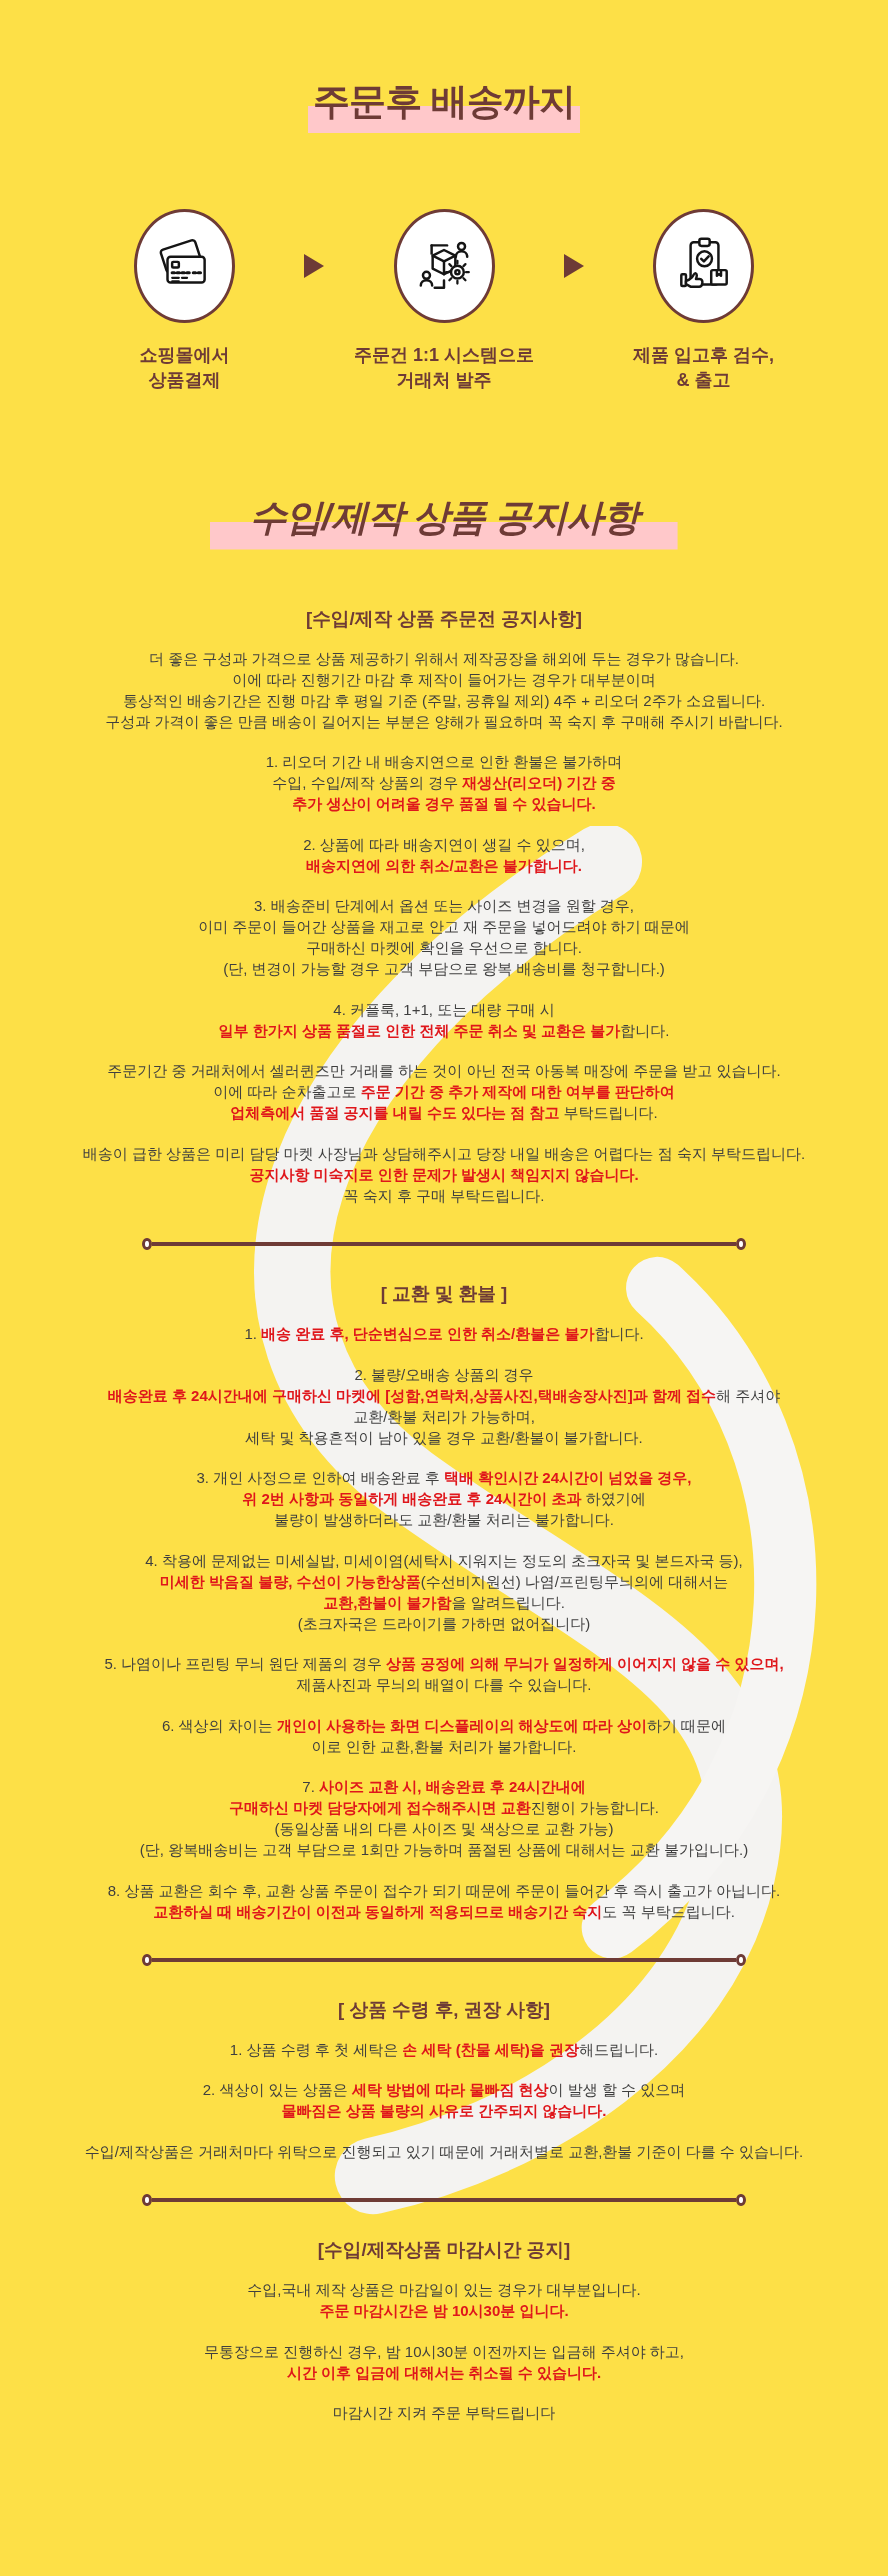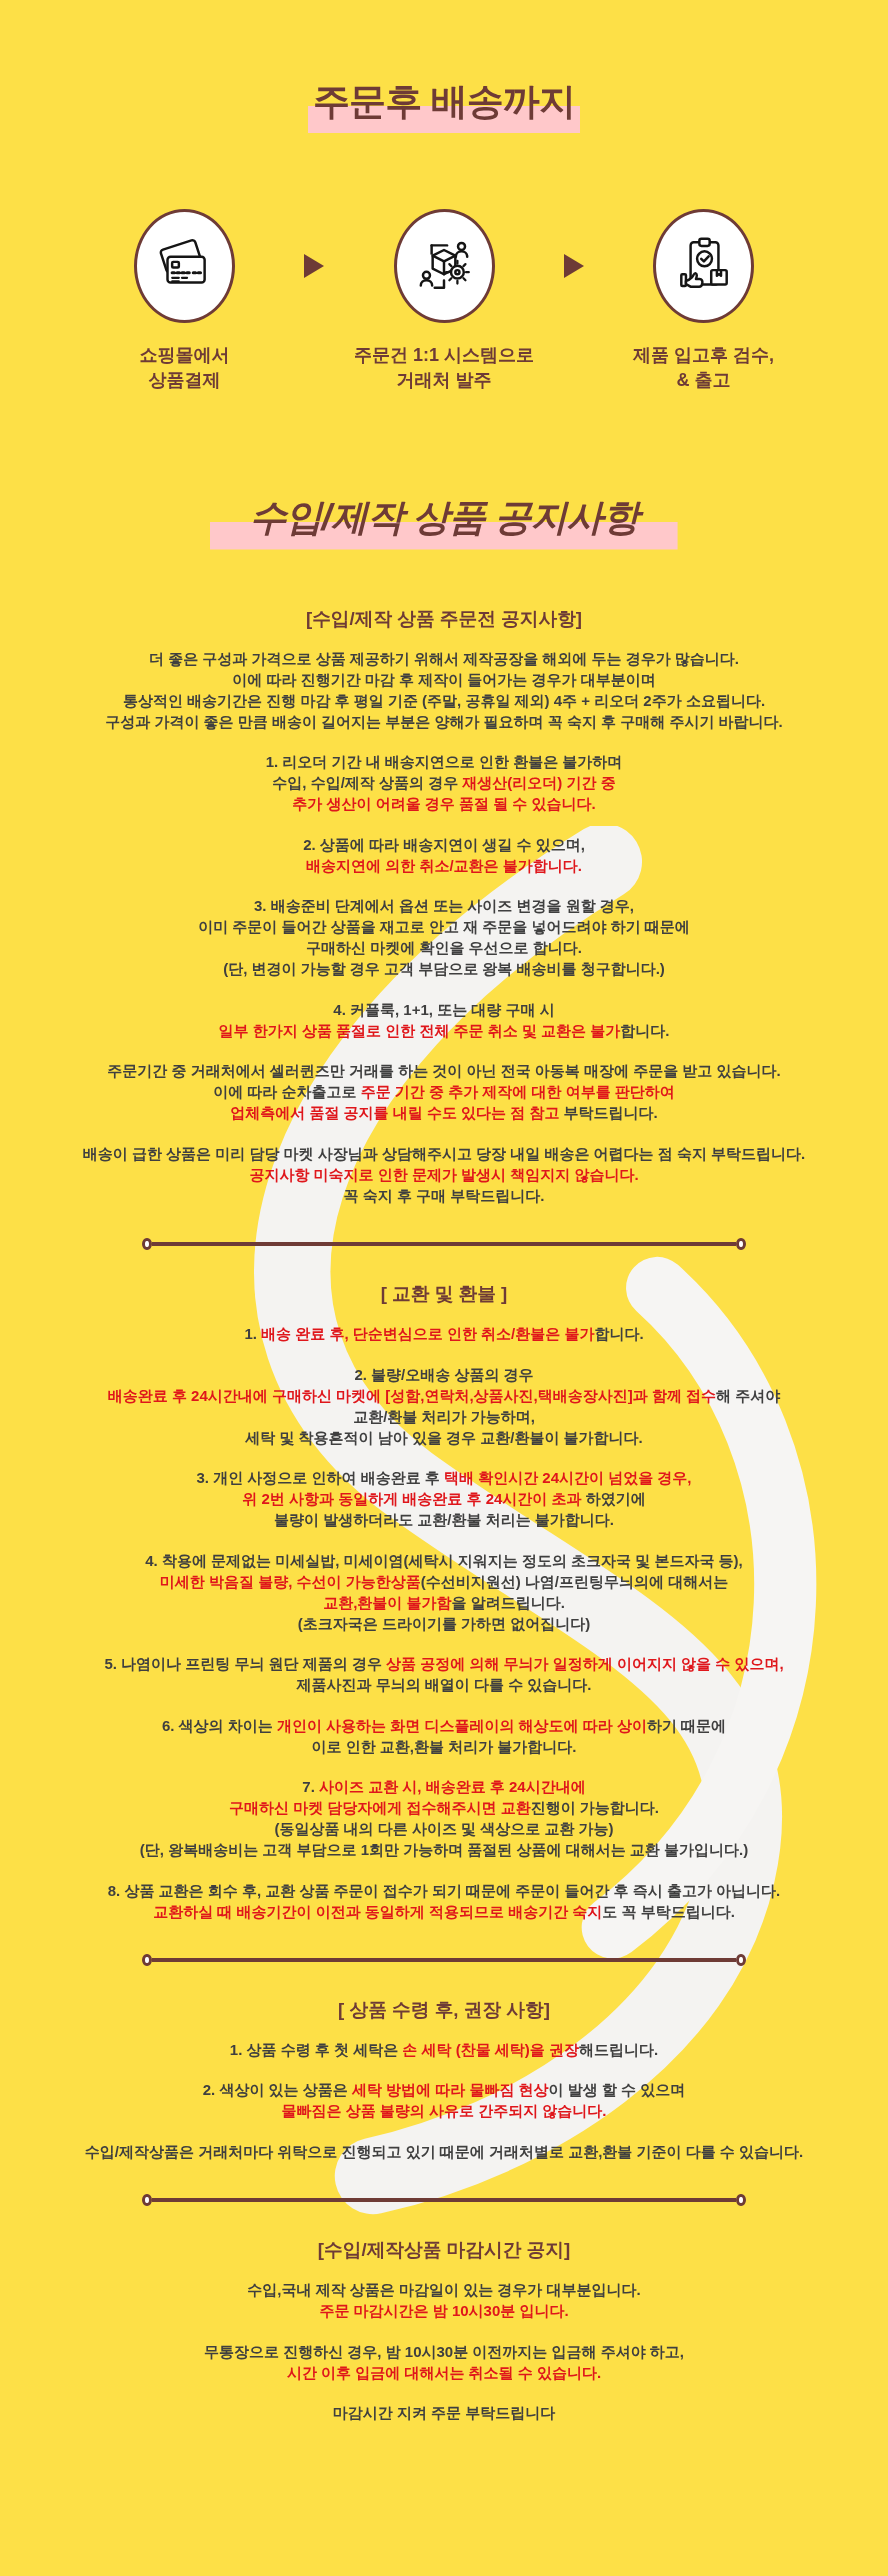--- a/index.html
+++ b/index.html
@@ -82,21 +82,21 @@
   .sec-h{
     font-size:18.7px;
     font-weight:800;
     color:var(--maroon);
     margin-bottom:18px;
     margin-top:19px;
     line-height:23px;
   }
   .para{margin-bottom:19.5px;}
   .tline{min-height:21px;}
-  .run.n{color:var(--body);font-weight:700;}
+  .run.n{color:var(--body);font-weight:400;}
   .run.r{color:var(--red);font-weight:700;}
   .divider{
     width:604px;
     margin:32px auto;
     display:flex;
     align-items:center;
   }
   .divider .dot{
     width:9.8px;height:12.4px;
     border:3.1px solid var(--maroon);

